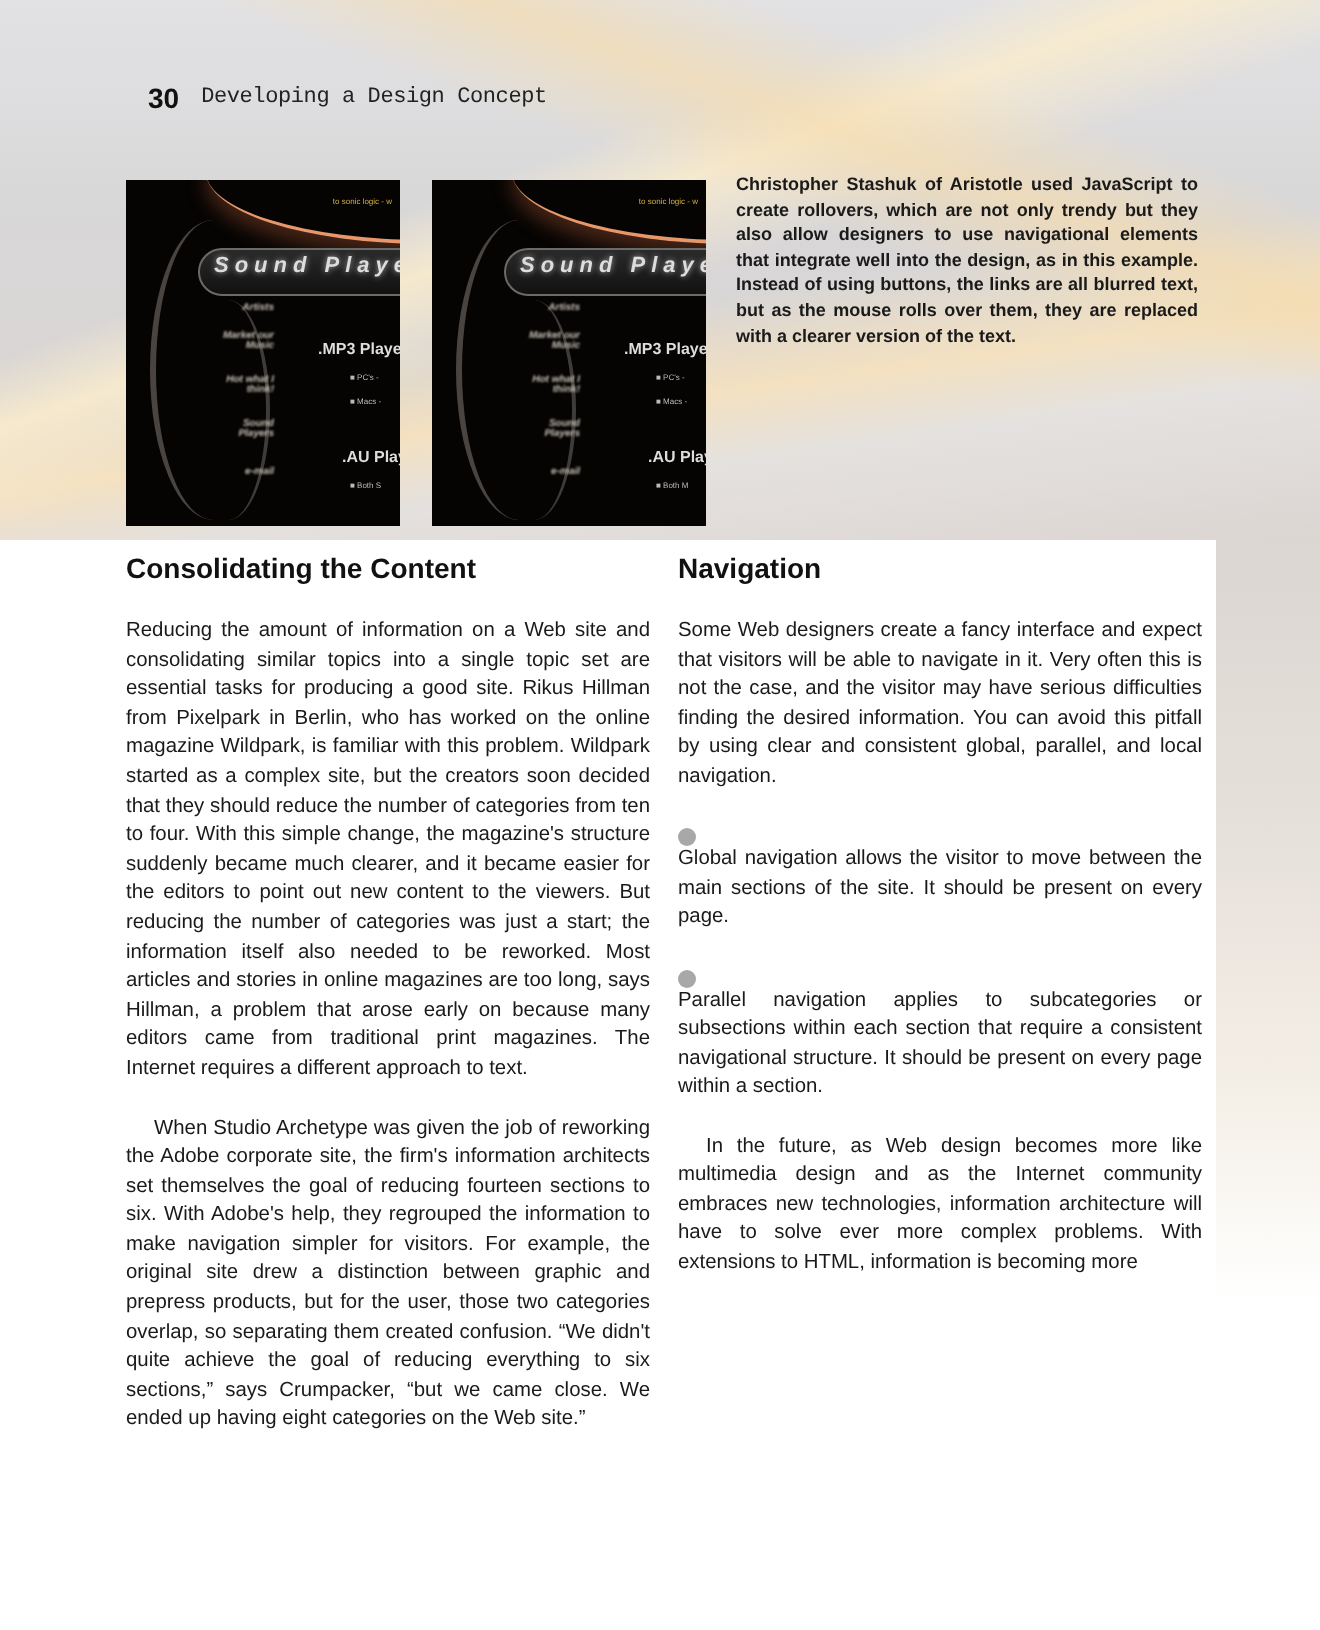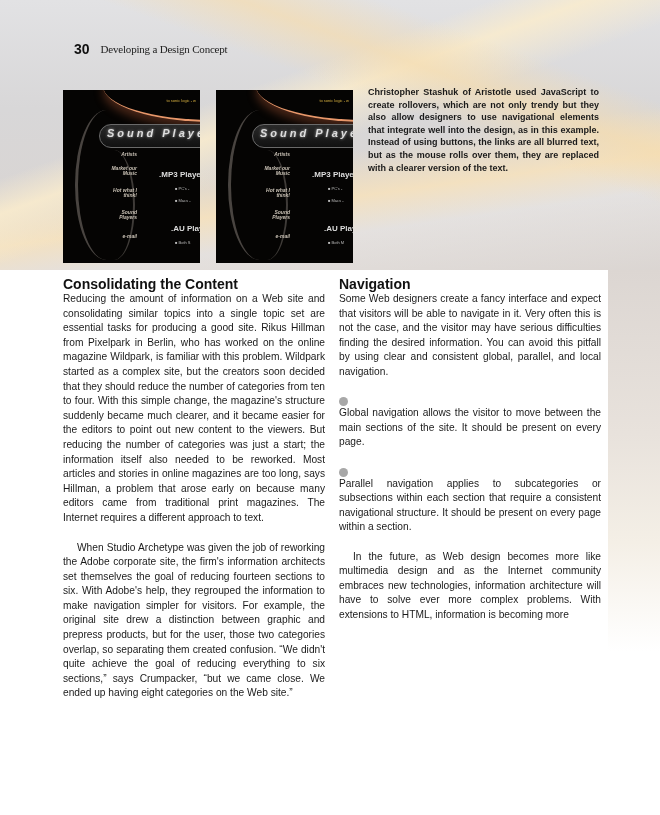--- a/index.html
+++ b/index.html
@@ -21,21 +21,21 @@
     background: linear-gradient(180deg, #dcd6d2 0%, #e8e2dc 30%, #f4efe6 50%, #ffffff 70%, #ffffff 100%);
   }
   .bg-streak {
     position: absolute; left: 0; top: 0; width: 660px; height: 270px;
     background: linear-gradient(20deg, rgba(255,255,255,0) 60%, rgba(245,220,175,0.7) 70%, rgba(255,255,255,0) 80%);
   }
   .running-head {
     position: absolute; left: 74px; top: 41px; display: flex; align-items: center;
   }
   .page-num { font-weight: bold; font-size: 14px; color: #111; margin-right: 11px; }
-  .chapter-title { font-size: 11px; color: #222; font-family: Liberation Serif, serif; letter-spacing: -0.2px; }
+  .chapter-title { font-size: 11px; color: #222; font-family: Liberation Mono, monospace; letter-spacing: -0.2px; }
 
   .shot {
     position: absolute; top: 90px; width: 137px; height: 173px;
     background: #050403; overflow: hidden;
   }
   .shot.s1 { left: 63px; }
   .shot.s2 { left: 216px; }
   .shot .topline { position: absolute; right: 4px; top: 8px; font-size: 4px; color: #d7b040; }
   .shot .arc {
     position: absolute; left: 40px; top: -40px; width: 220px; height: 70px;
@@ -72,21 +72,21 @@
     text-align: justify;
   }
 
   .col { position: absolute; top: 276px; width: 262px; }
   .col.left { left: 63px; }
   .col.right { left: 339px; }
   .col h2 { margin: 0; font-size: 14px; font-weight: bold; color: #111; height: 16px; }
   .col p {
     margin: 0; font-size: 10.2px; line-height: 14.6px; text-align: justify;
   }
-  .col p.first { }
+  .col p.first { margin-top: 17px; }
   .col p.gap { margin-top: 14.6px; }
   .col p.indent { text-indent: 14px; }
   .bullet { display: flex; margin-top: 14.6px; flex-direction: column; }
   .bullet .dot {
     width: 9px; height: 9px; border-radius: 50%; background: #a8a8a8;
     margin-top: 3px; margin-right: 7px; flex: none;
   }
   .bullet p { flex: 1; }
 </style>
 </head>

